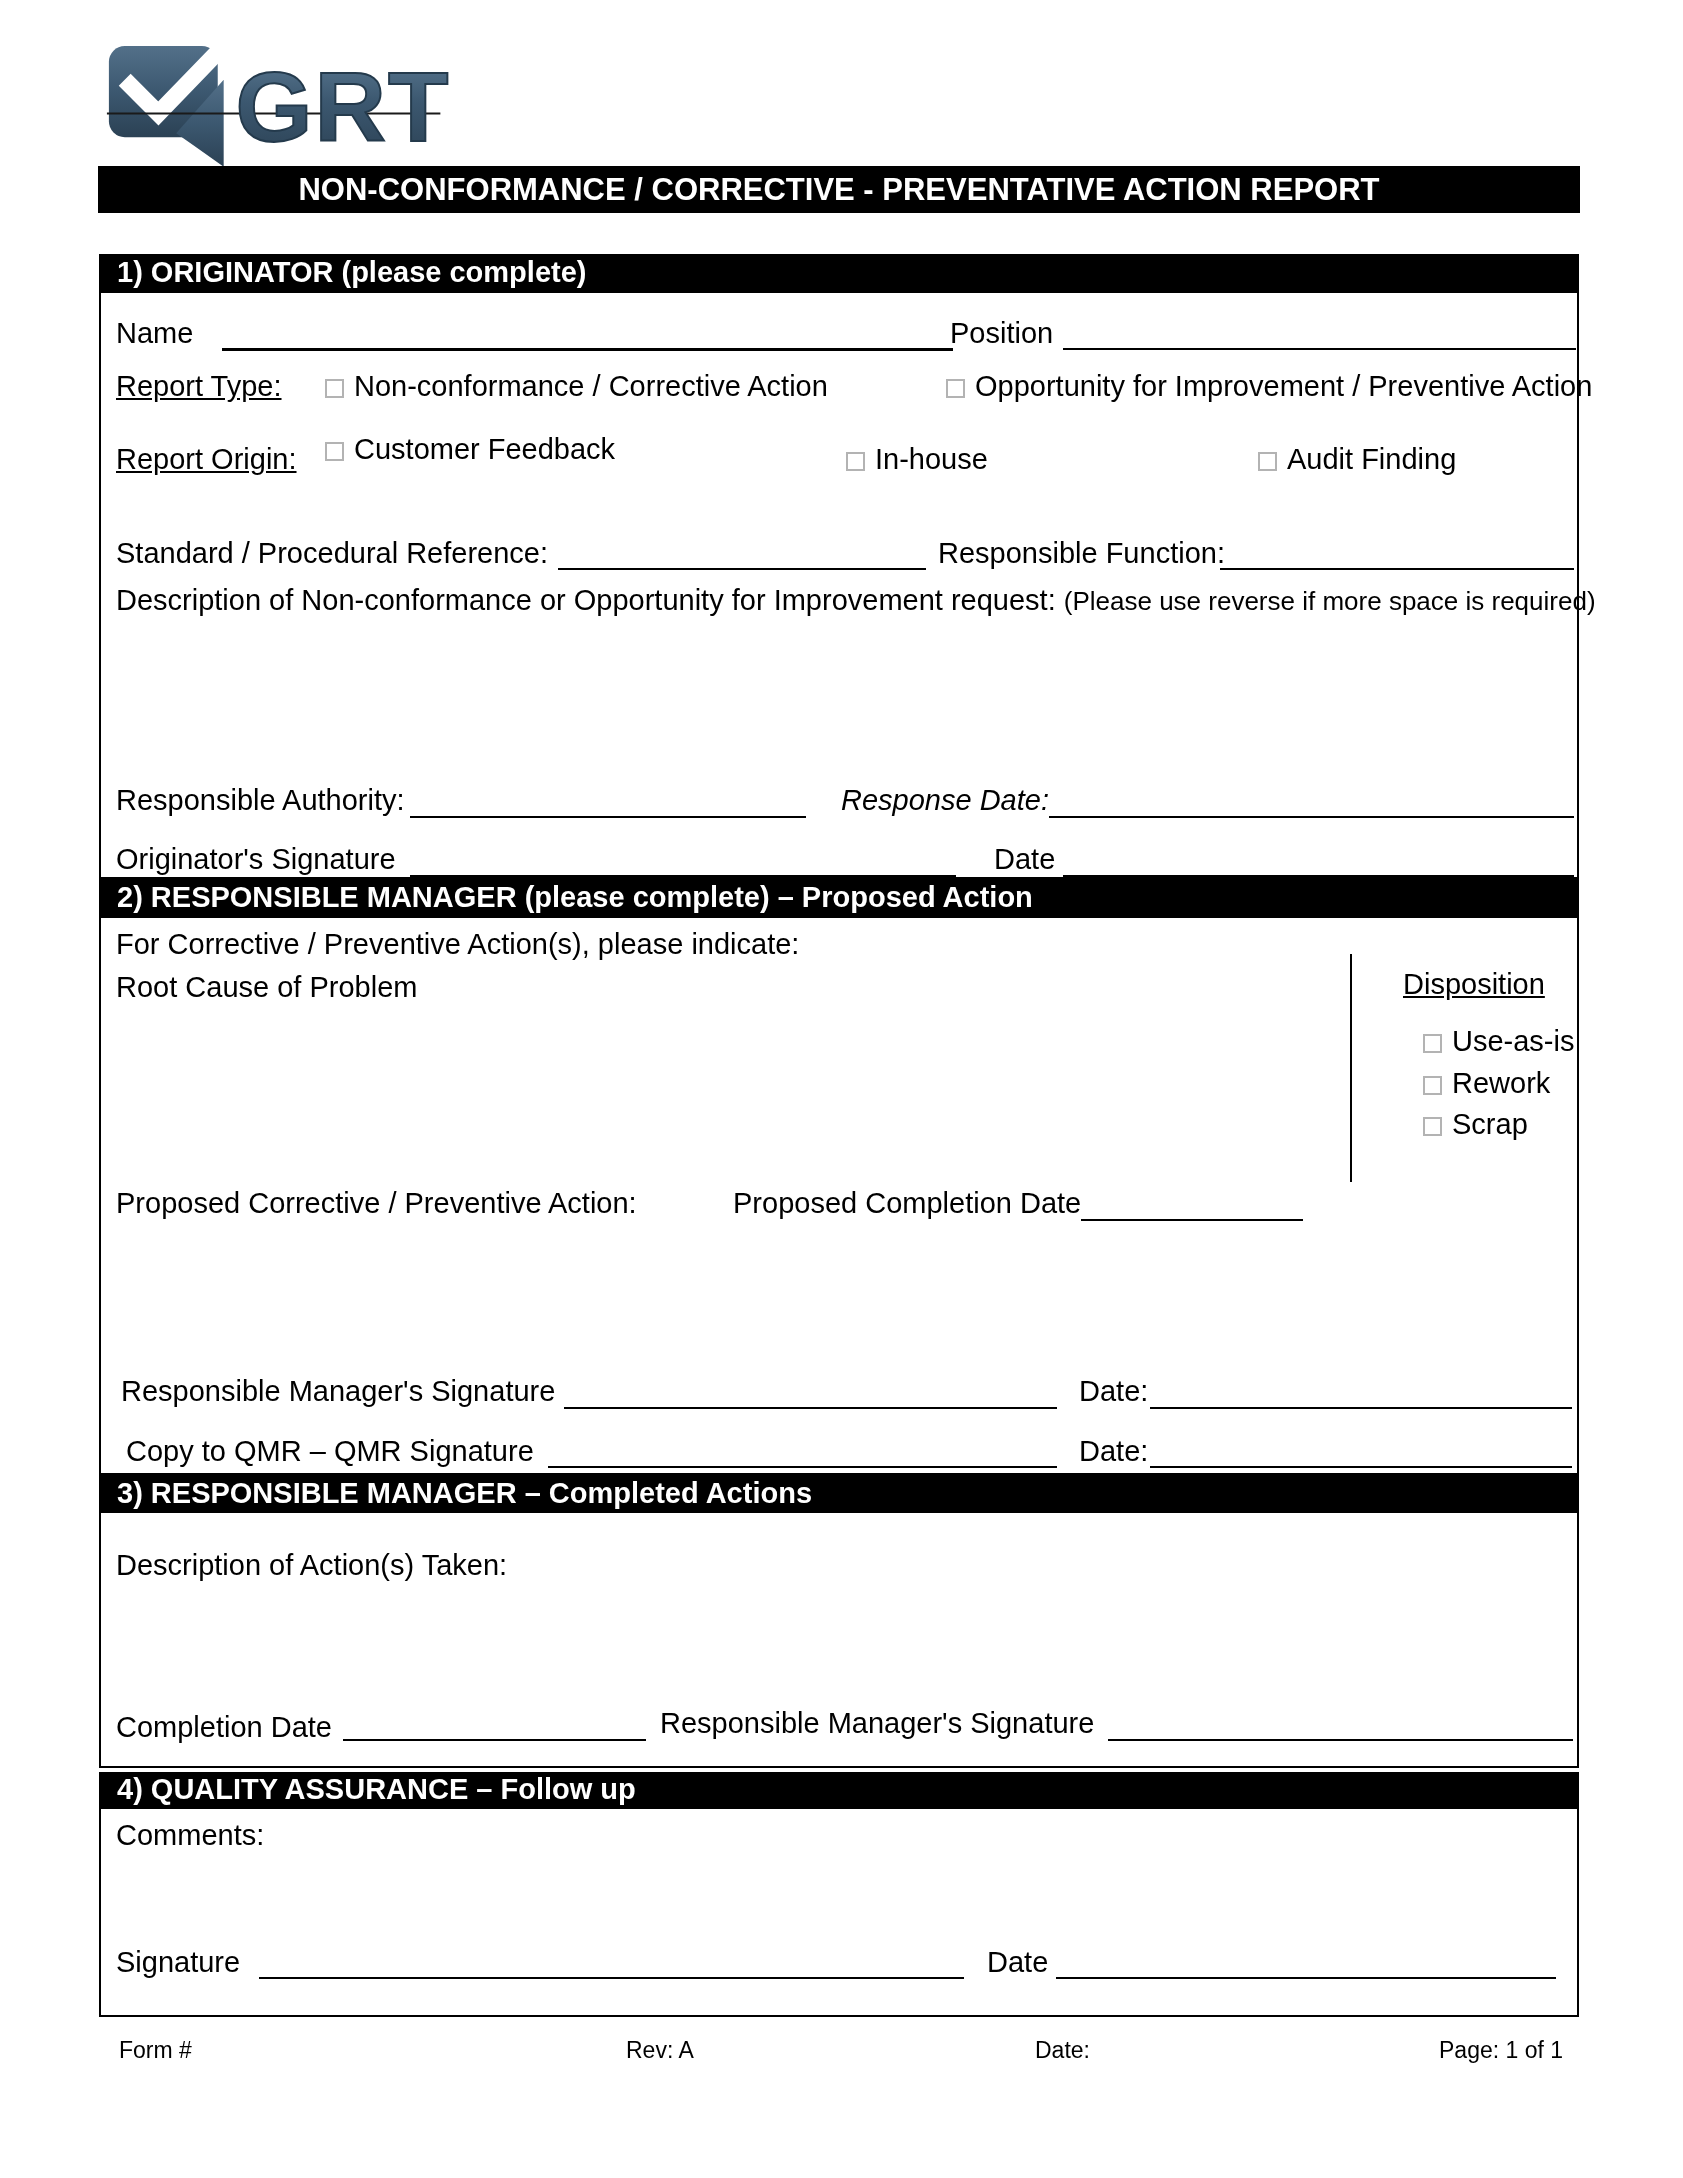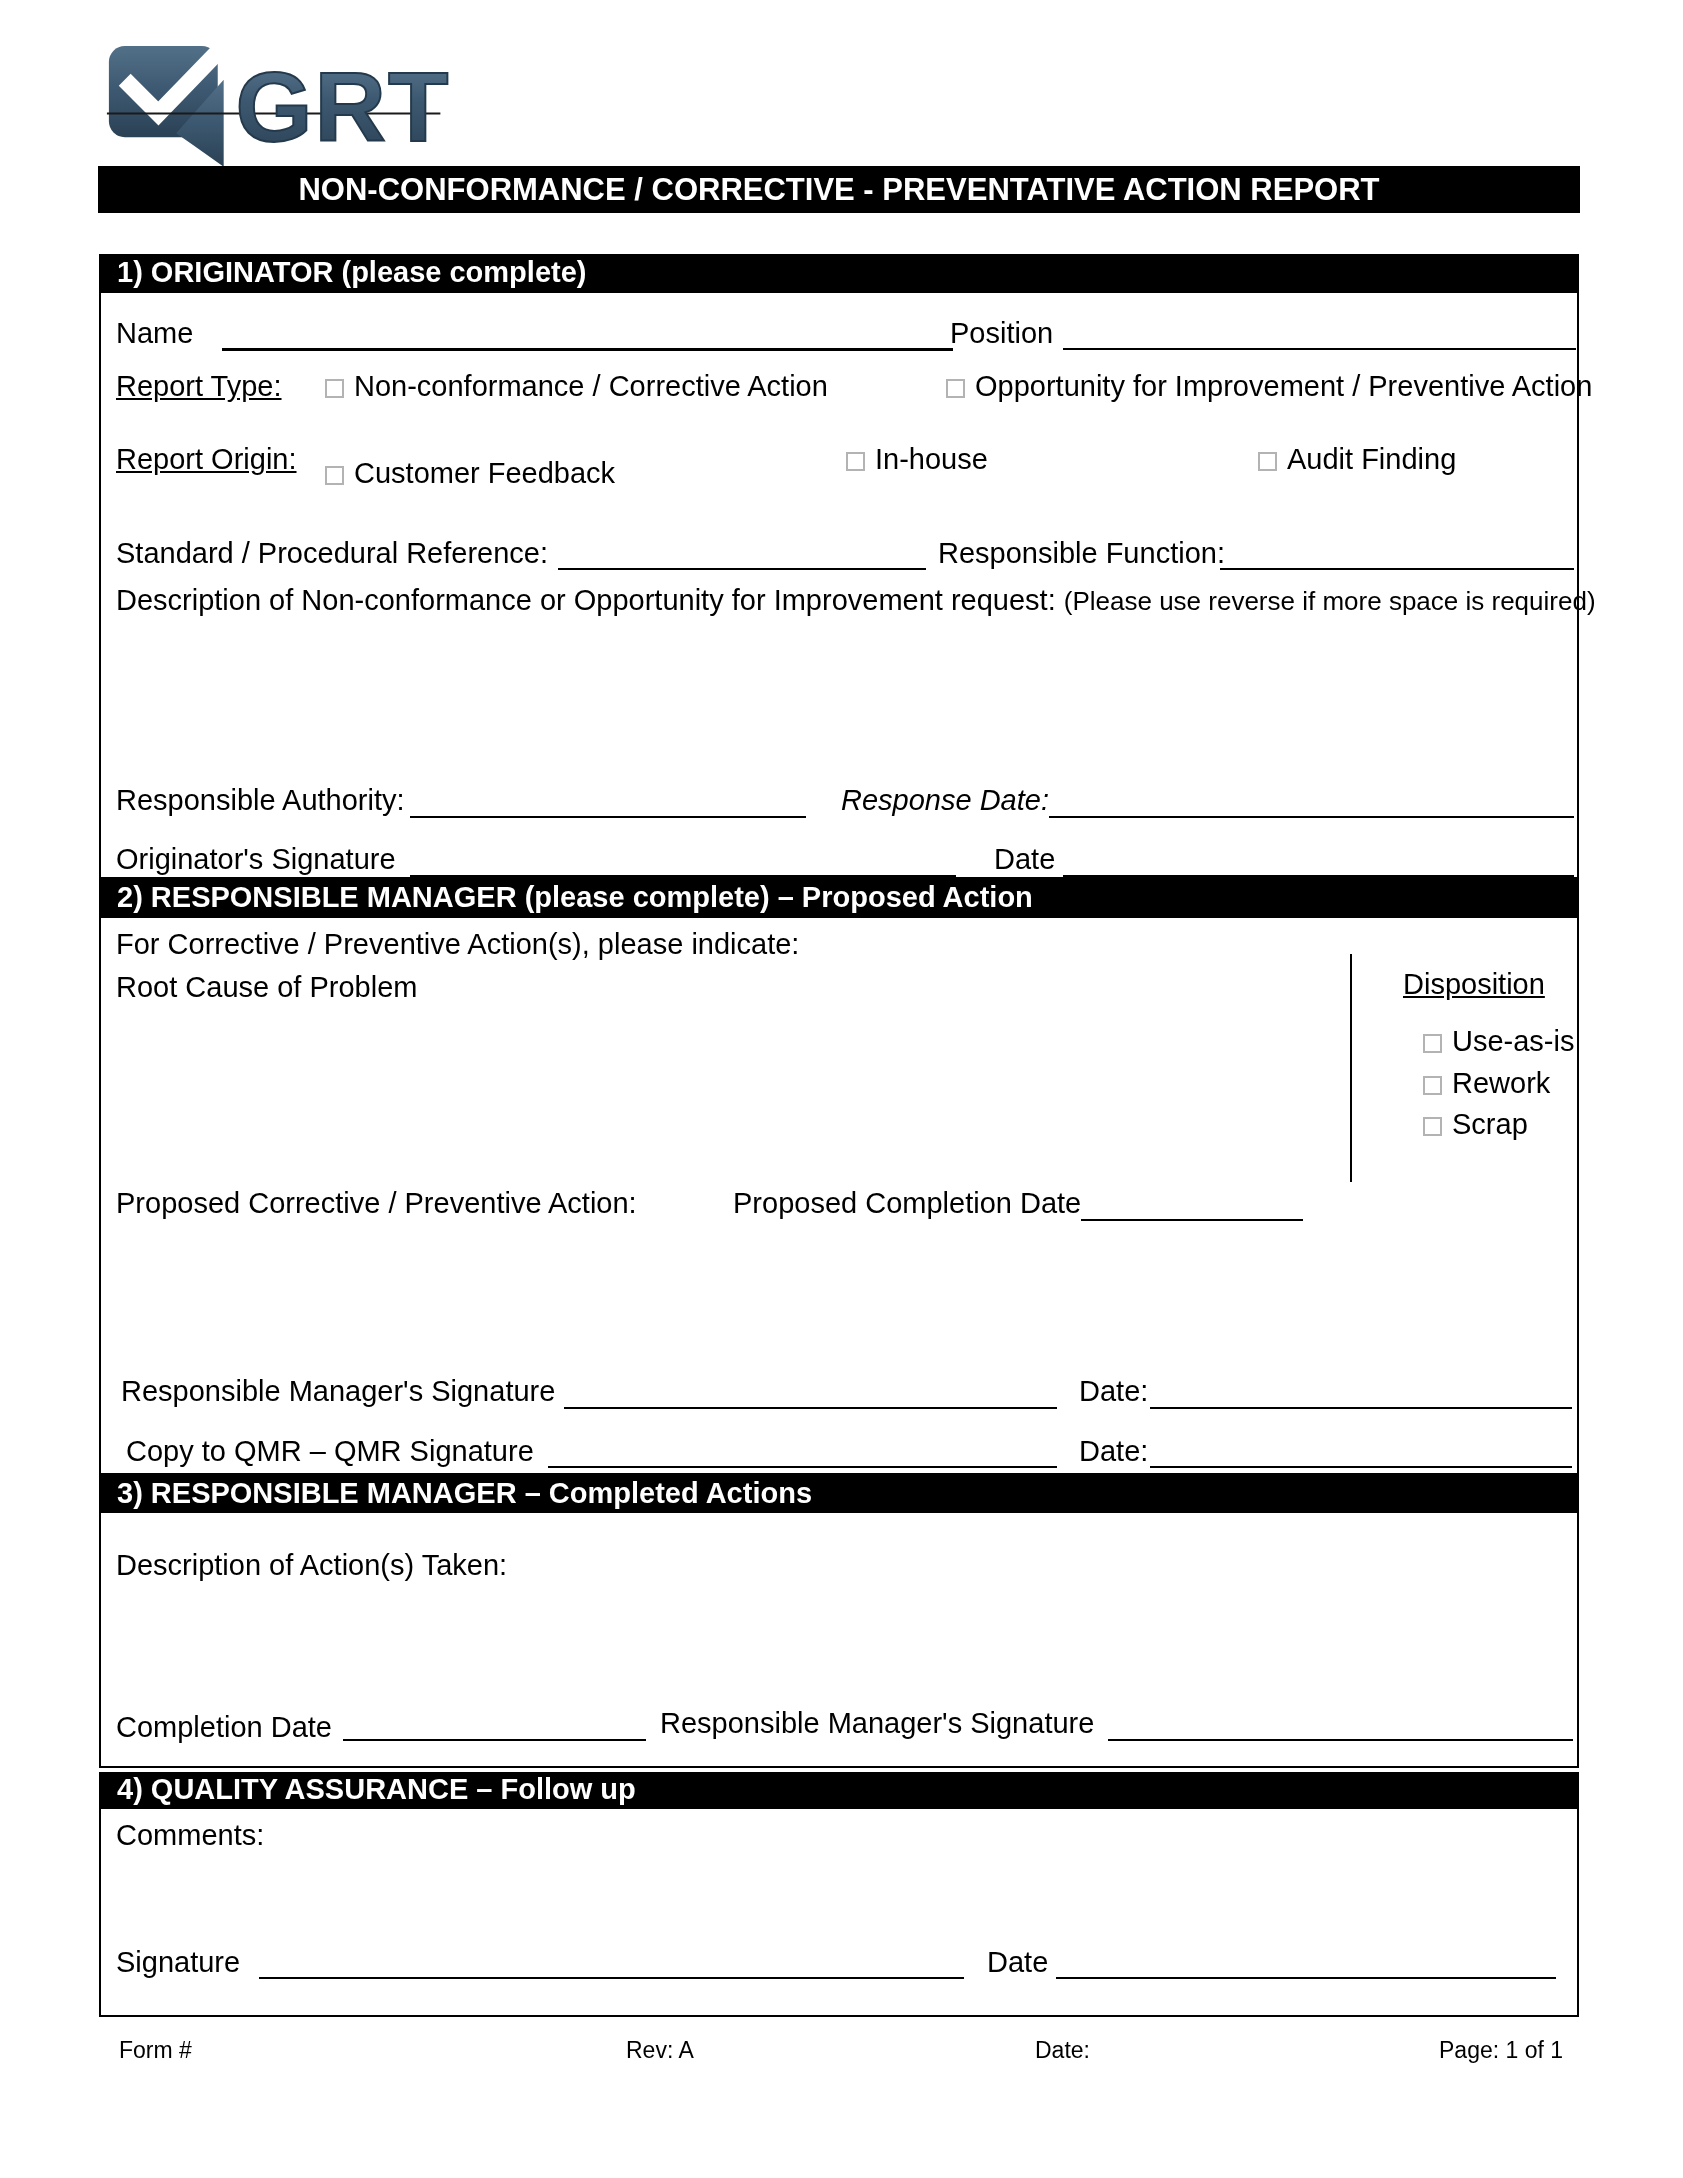--- a/index.html
+++ b/index.html
@@ -69,21 +69,21 @@
     <span class="lbl" style="left:15px;top:24px;">Name</span>
     <div class="ul3" style="left:121px;top:55px;width:731px;"></div>
     <span class="lbl" style="left:849px;top:24px;">Position</span>
     <div class="ul" style="left:962px;top:55px;width:513px;"></div>
 
     <span class="lbl ital" style="left:15px;top:77px;">Report Type:</span>
     <span class="opt" style="left:845px;top:77px;"><span class="cb"></span><span>Opportunity for Improvement / Preventive Action</span></span>
     <span class="opt" style="left:224px;top:77px;"><span class="cb"></span><span>Non-conformance / Corrective Action</span></span>
 
     <span class="lbl ital" style="left:15px;top:150px;">Report Origin:</span>
-    <span class="opt" style="left:224px;top:164px;"><span class="cb"></span><span>Customer Feedback</span></span>
+    <span class="opt" style="left:224px;top:140px;"><span class="cb"></span><span>Customer Feedback</span></span>
     <span class="opt" style="left:745px;top:150px;"><span class="cb"></span><span>In-house</span></span>
     <span class="opt" style="left:1157px;top:150px;"><span class="cb"></span><span>Audit Finding</span></span>
 
     <span class="lbl" style="left:15px;top:244px;">Standard / Procedural Reference:</span>
     <div class="ul" style="left:457px;top:275px;width:368px;"></div>
     <span class="lbl" style="left:837px;top:244px;">Responsible Function:</span>
     <div class="ul" style="left:1119px;top:275px;width:354px;"></div>
 
     <span class="lbl" style="left:15px;top:291px;"><span>Description of Non-conformance or Opportunity for Improvement request:</span> <span class="lbl-sm">(Please use reverse if more space is required)</span></span>
 

